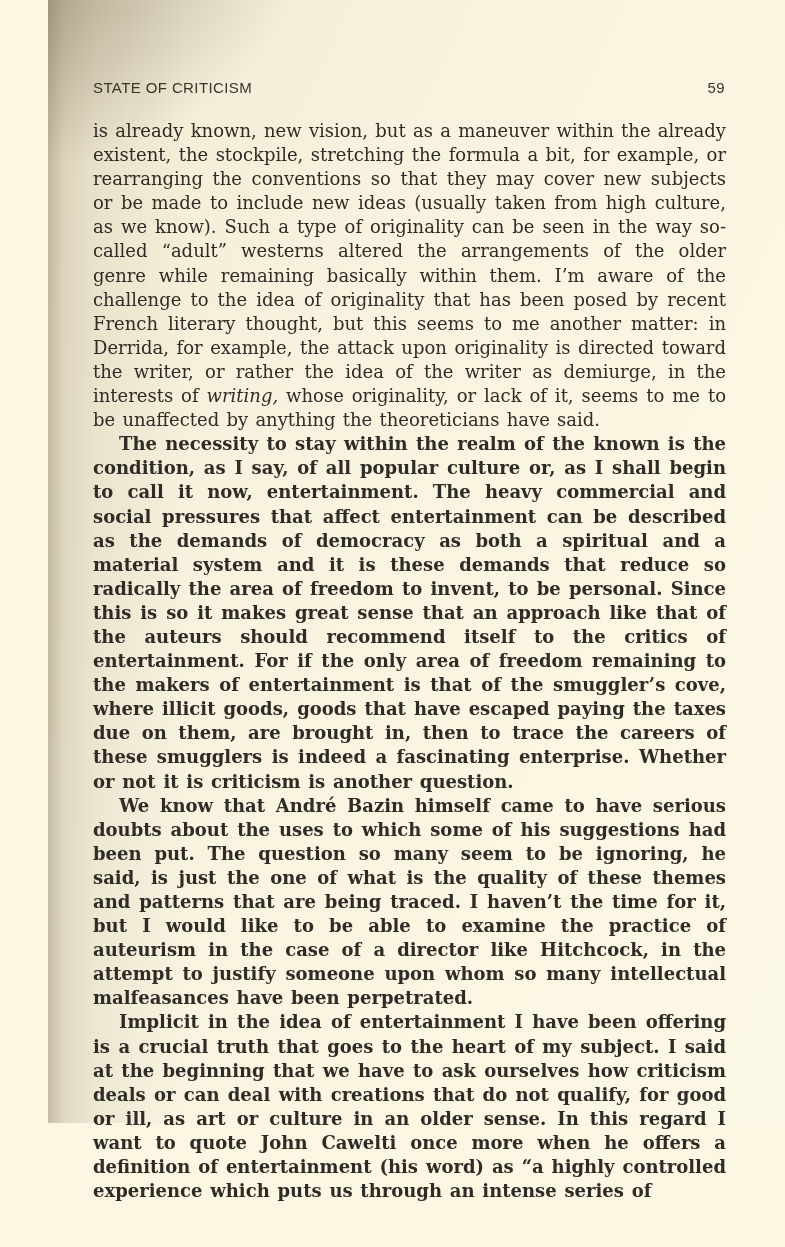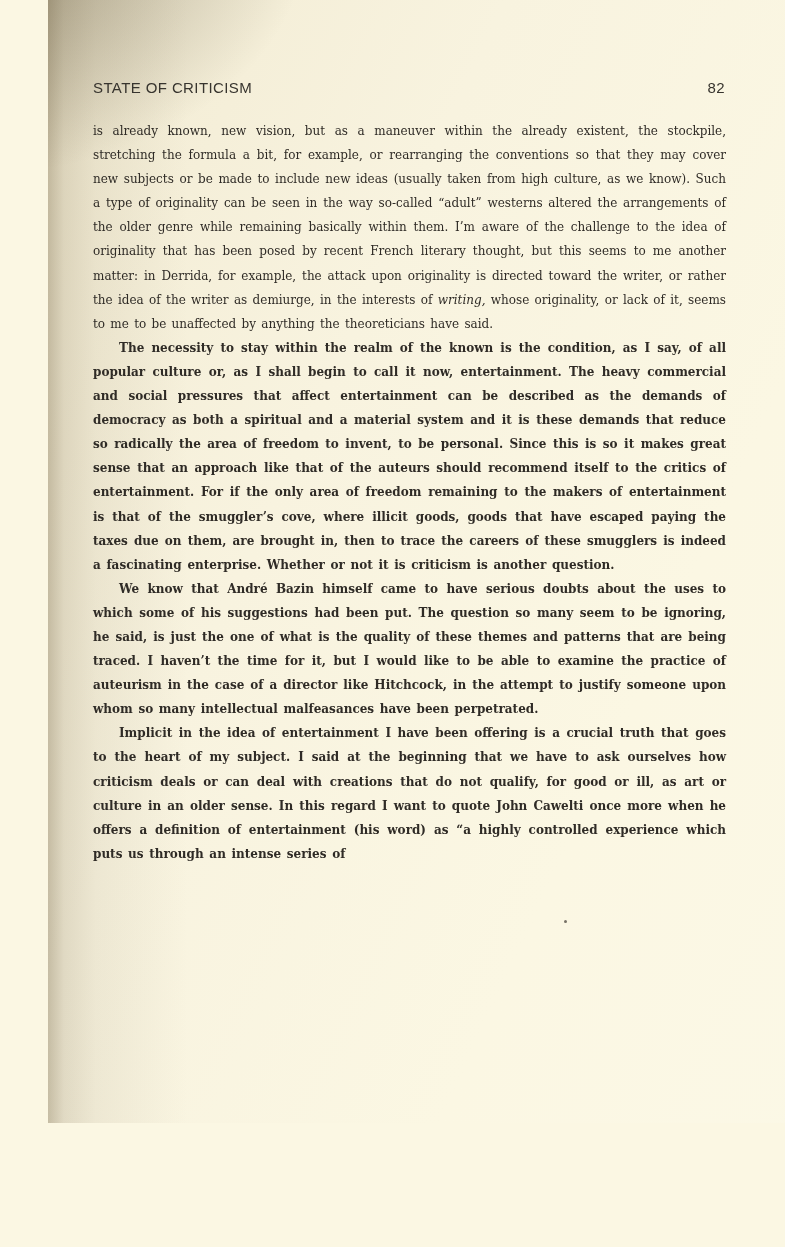--- a/index.html
+++ b/index.html
@@ -32,21 +32,21 @@
     font-size: 15px;
     letter-spacing: 0.4px;
     color: #37342e;
   }
   .page-body {
     position: absolute;
     left: 45px;
     top: 119px;
     width: 633px;
     font-family: "DejaVu Serif", "Liberation Serif", serif;
-    font-size: 12px;
+    font-size: 18px;
     line-height: 24.1px;
     word-spacing: 1.5px;
     color: #2f2b26;
     text-align: justify;
   }
   .page-body p {
     margin: 0;
     padding: 0;
   }
   .page-body p.ind {
@@ -86,21 +86,21 @@
     opacity: 0.75;
   }
 </style>
 </head>
 <body>
 
 <div class="scan">
 
   <div class="running-header">
     <span>STATE OF CRITICISM</span>
-    <span>82</span>
+    <span>59</span>
   </div>
 
   <div class="page-body">
     <p><span>is already known, new vision, but as a maneuver within the already existent, the stockpile, stretching the formula a bit, for example, or rearranging the conventions so that they may cover new subjects or be made to include new ideas (usually taken from high culture, as we know). Such a type of originality can be seen in the way so-called “adult” westerns altered the arrangements of the older genre while remaining basically within them. I’m aware of the challenge to the idea of originality that has been posed by recent French literary thought, but this seems to me another matter: in Derrida, for example, the attack upon originality is directed toward the writer, or rather the idea of the writer as demiurge, in the interests of </span><i>writing,</i><span> whose originality, or lack of it, seems to me to be unaffected by anything the theoreticians have said.</span></p>
     <p class="ind">The necessity to stay within the realm of the known is the condition, as I say, of all popular culture or, as I shall begin to call it now, entertainment. The heavy commercial and social pressures that affect entertainment can be described as the demands of democracy as both a spiritual and a material system and it is these demands that reduce so radically the area of freedom to invent, to be personal. Since this is so it makes great sense that an approach like that of the auteurs should recommend itself to the critics of entertainment. For if the only area of freedom remaining to the makers of entertainment is that of the smuggler’s cove, where illicit goods, goods that have escaped paying the taxes due on them, are brought in, then to trace the careers of these smugglers is indeed a fascinating enterprise. Whether or not it is criticism is another question.</p>
     <p class="ind">We know that André Bazin himself came to have serious doubts about the uses to which some of his suggestions had been put. The question so many seem to be ignoring, he said, is just the one of what is the quality of these themes and patterns that are being traced. I haven’t the time for it, but I would like to be able to examine the practice of auteurism in the case of a director like Hitchcock, in the attempt to justify someone upon whom so many intellectual malfeasances have been perpetrated.</p>
     <p class="ind">Implicit in the idea of entertainment I have been offering is a crucial truth that goes to the heart of my subject. I said at the beginning that we have to ask ourselves how criticism deals or can deal with creations that do not qualify, for good or ill, as art or culture in an older sense. In this regard I want to quote John Cawelti once more when he offers a definition of entertainment (his word) as “a highly controlled experience which puts us through an intense series of</p>
   </div>
 
   <div class="edge-strip"></div>

